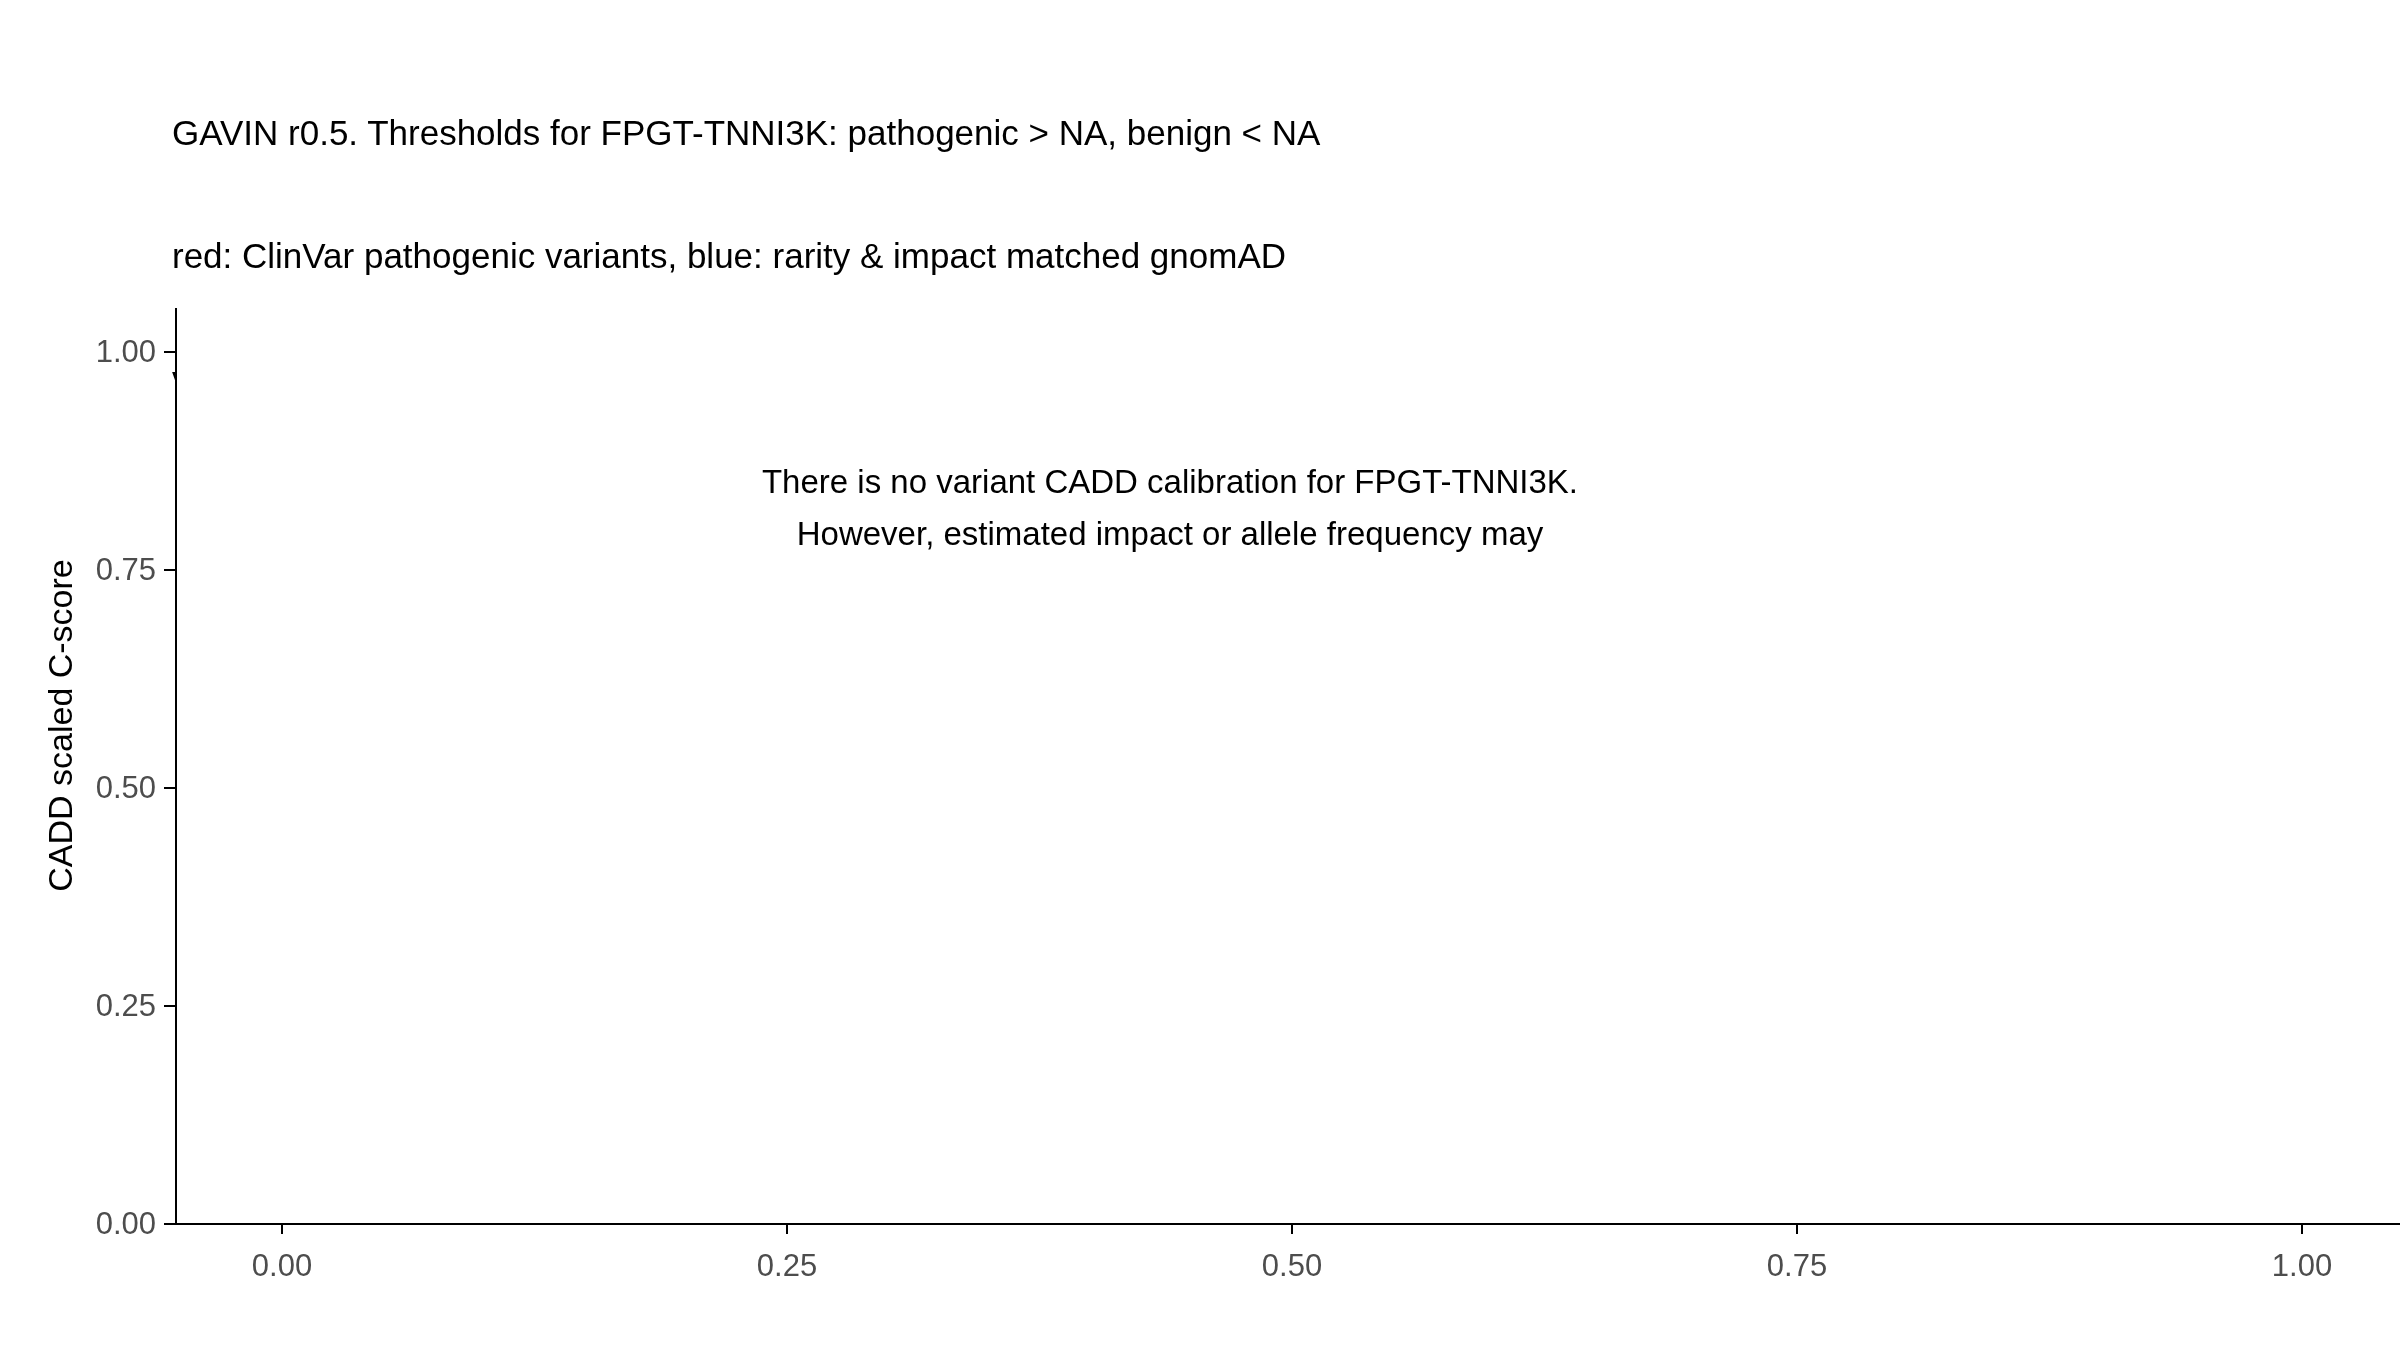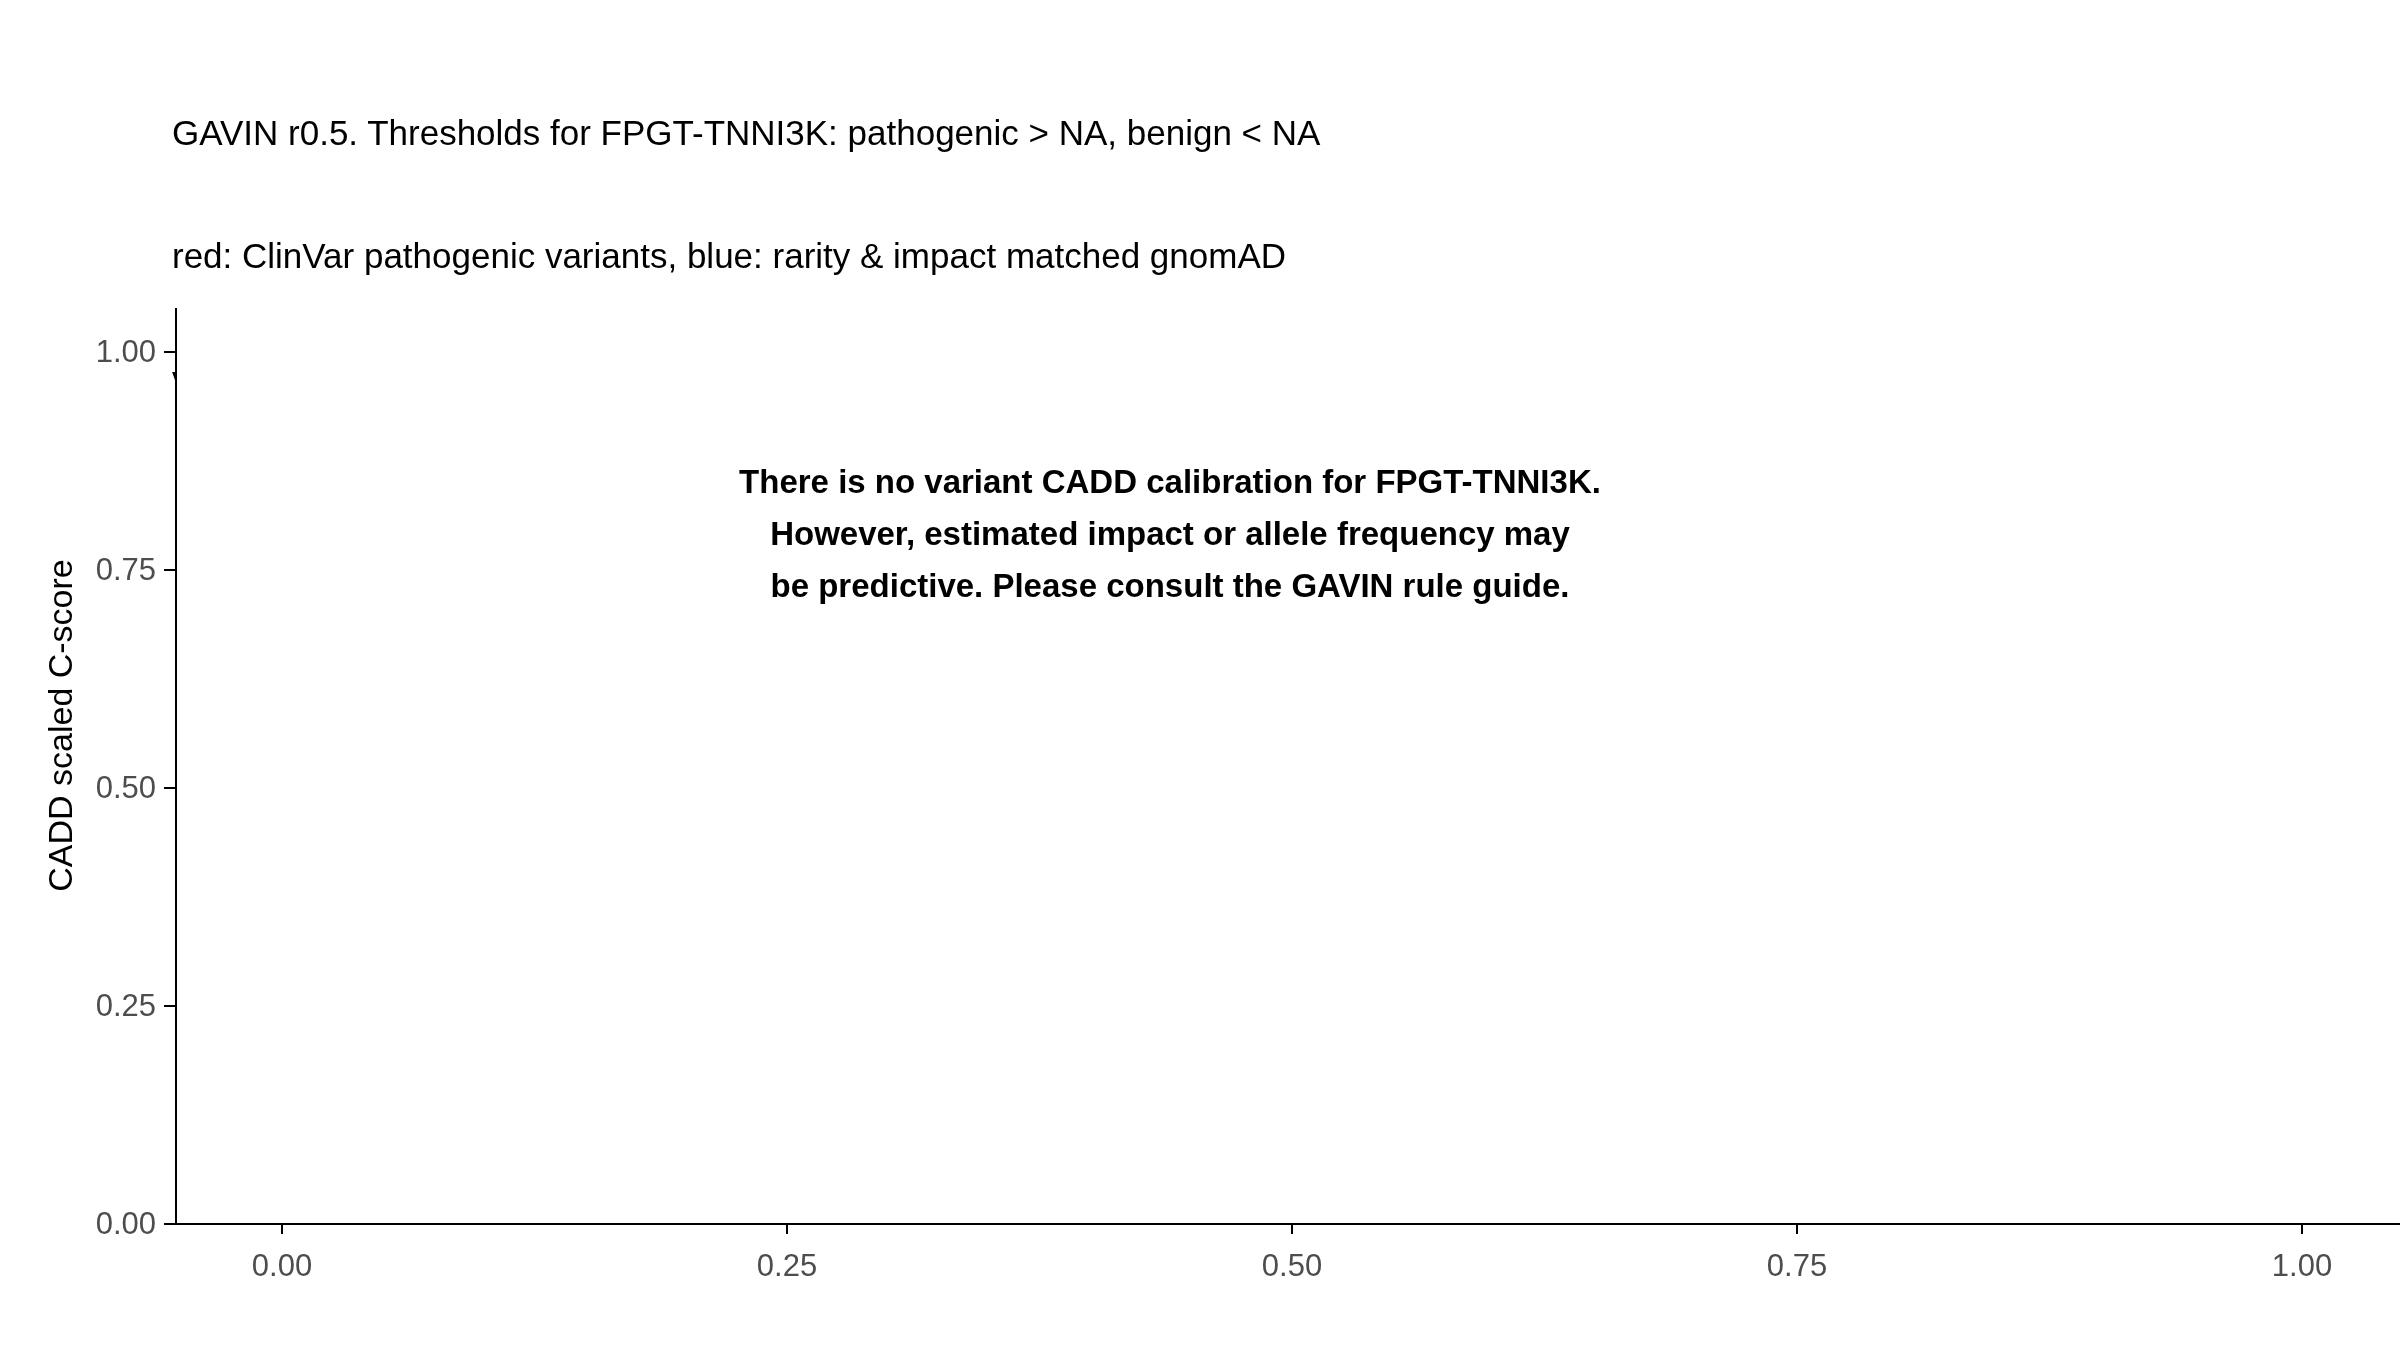--- a/index.html
+++ b/index.html
@@ -127,21 +127,20 @@
     left: 520px;
     top: 440px;
     width: 1300px;
     text-align: center;
     font-size: 33px;
     line-height: 52px;
     color: #000000;
   }
   .annotation span {
     display: block;
-    font-weight: bold;
   }
 </style>
 </head>
 <body>
 
 <div id="plot">
 
   <div class="title-block">
     <span class="title-line">GAVIN r0.5. Thresholds for FPGT-TNNI3K: pathogenic &gt; NA, benign &lt; NA</span>
     <span class="title-line">red: ClinVar pathogenic variants, blue: rarity &amp; impact matched gnomAD</span>
@@ -175,16 +174,15 @@
   <div class="xtick-label" style="left:707px;">0.25</div>
   <div class="xtick-label" style="left:1212px;">0.50</div>
   <div class="xtick-label" style="left:1717px;">0.75</div>
   <div class="xtick-label" style="left:2222px;">1.00</div>
 
   <div class="axis-title-y">CADD scaled C-score</div>
 
   <div class="annotation">
     <span>There is no variant CADD calibration for FPGT-TNNI3K.</span>
     <span>However, estimated impact or allele frequency may</span>
-    <span>be predictive. Please consult the GAVIN rule guide.</span>
   </div>
 
 </div>
 
 </body></html>

